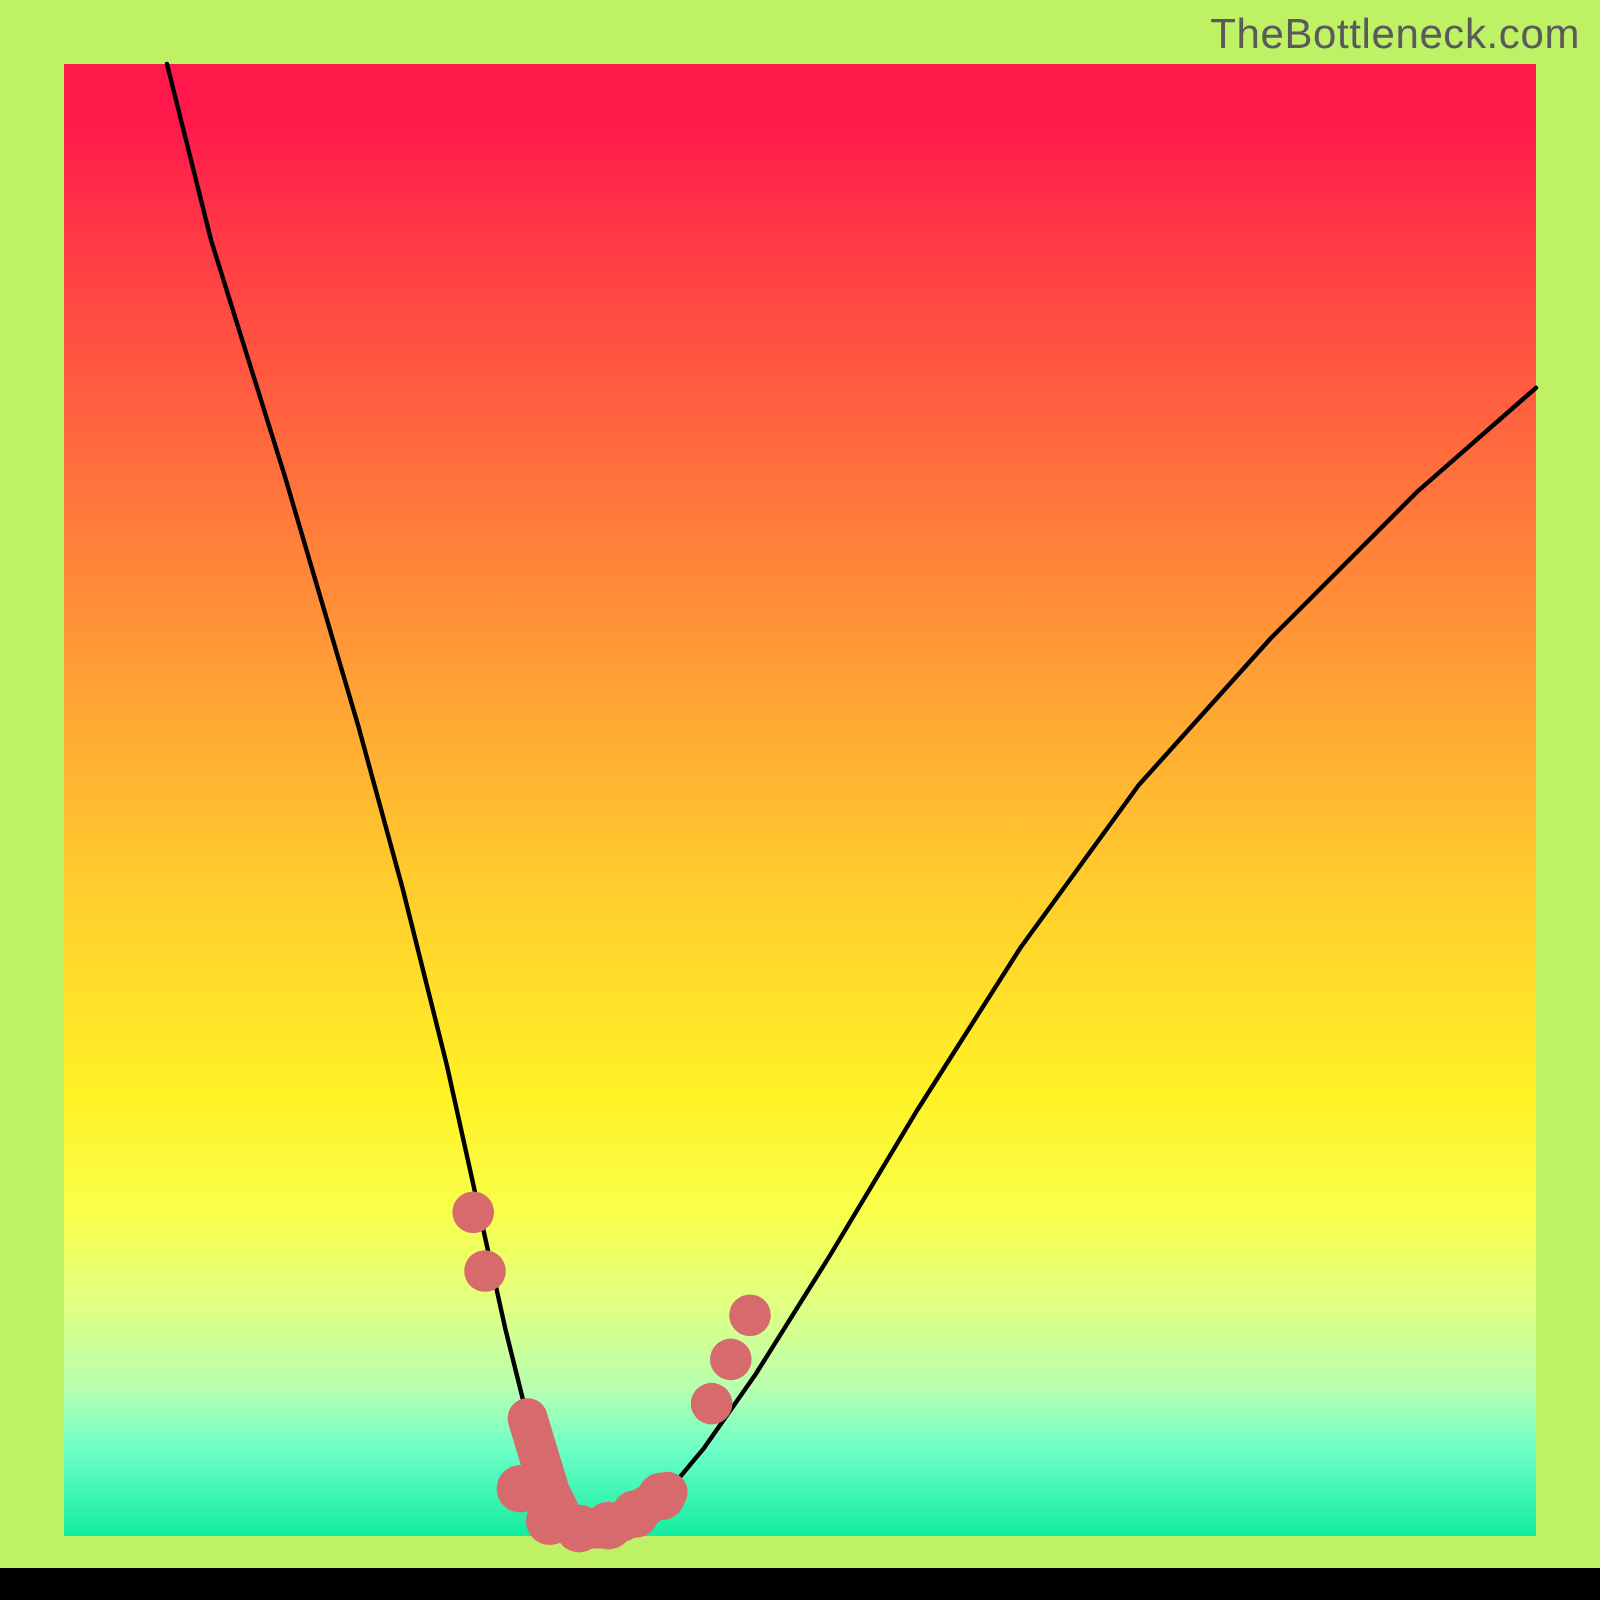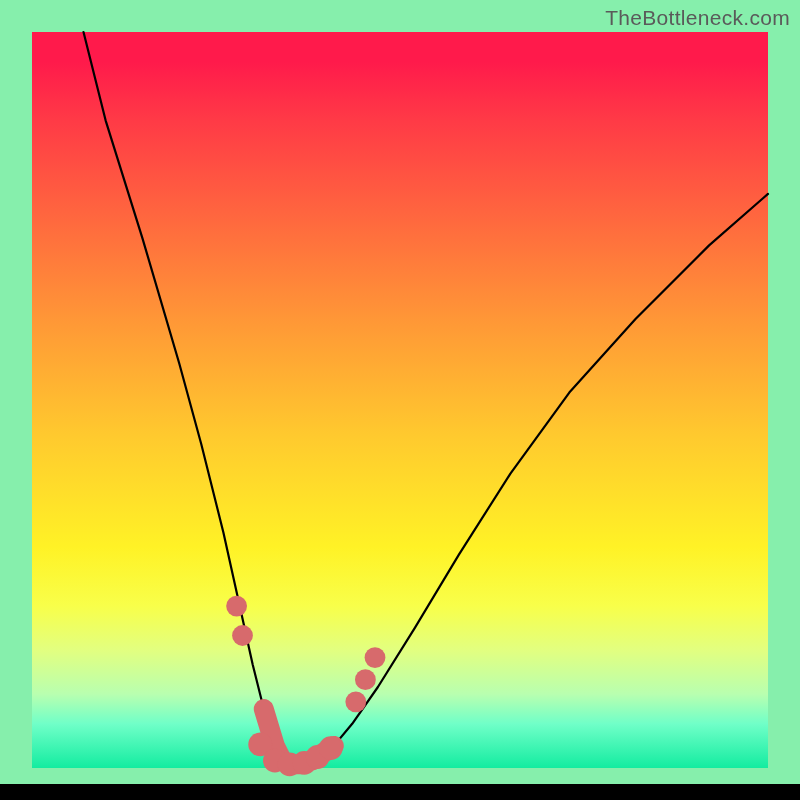--- a/index.html
+++ b/index.html
@@ -10,21 +10,21 @@
     overflow: hidden;
     background: #000;
     font-family: Arial, Helvetica, sans-serif;
   }
   .frame {
     position: absolute;
     left: 0;
     top: 0;
     width: 800px;
     height: 784px;
-    background: #86efac;
+    background: #bef264;
   }
   .plot {
     position: absolute;
     left: 32px;
     top: 32px;
     width: 736px;
     height: 736px;
     background: linear-gradient(
       to bottom,
       #ff1a4b 0%,

